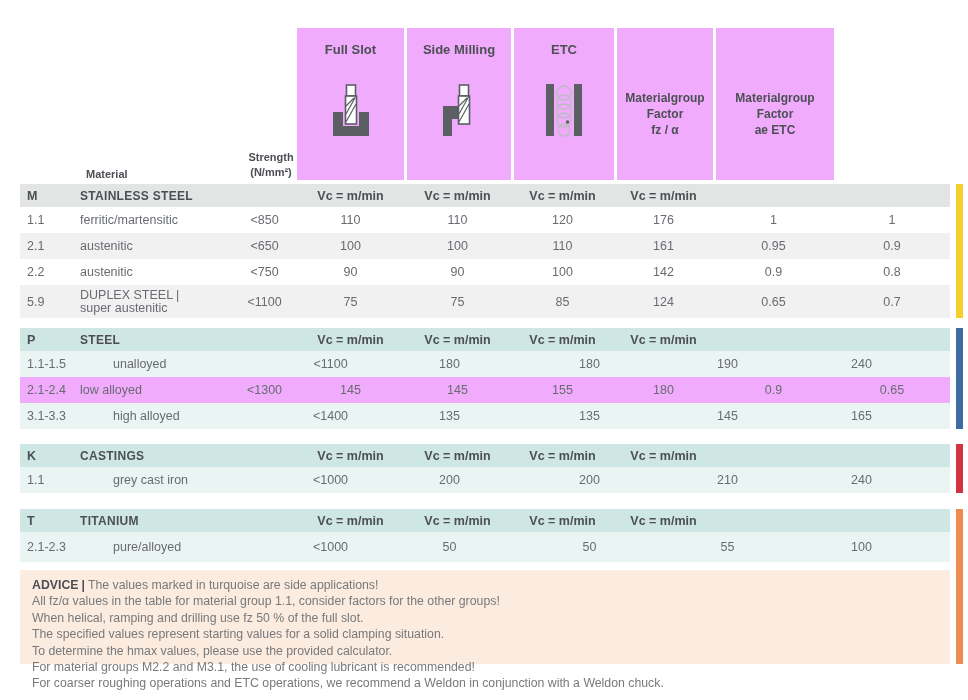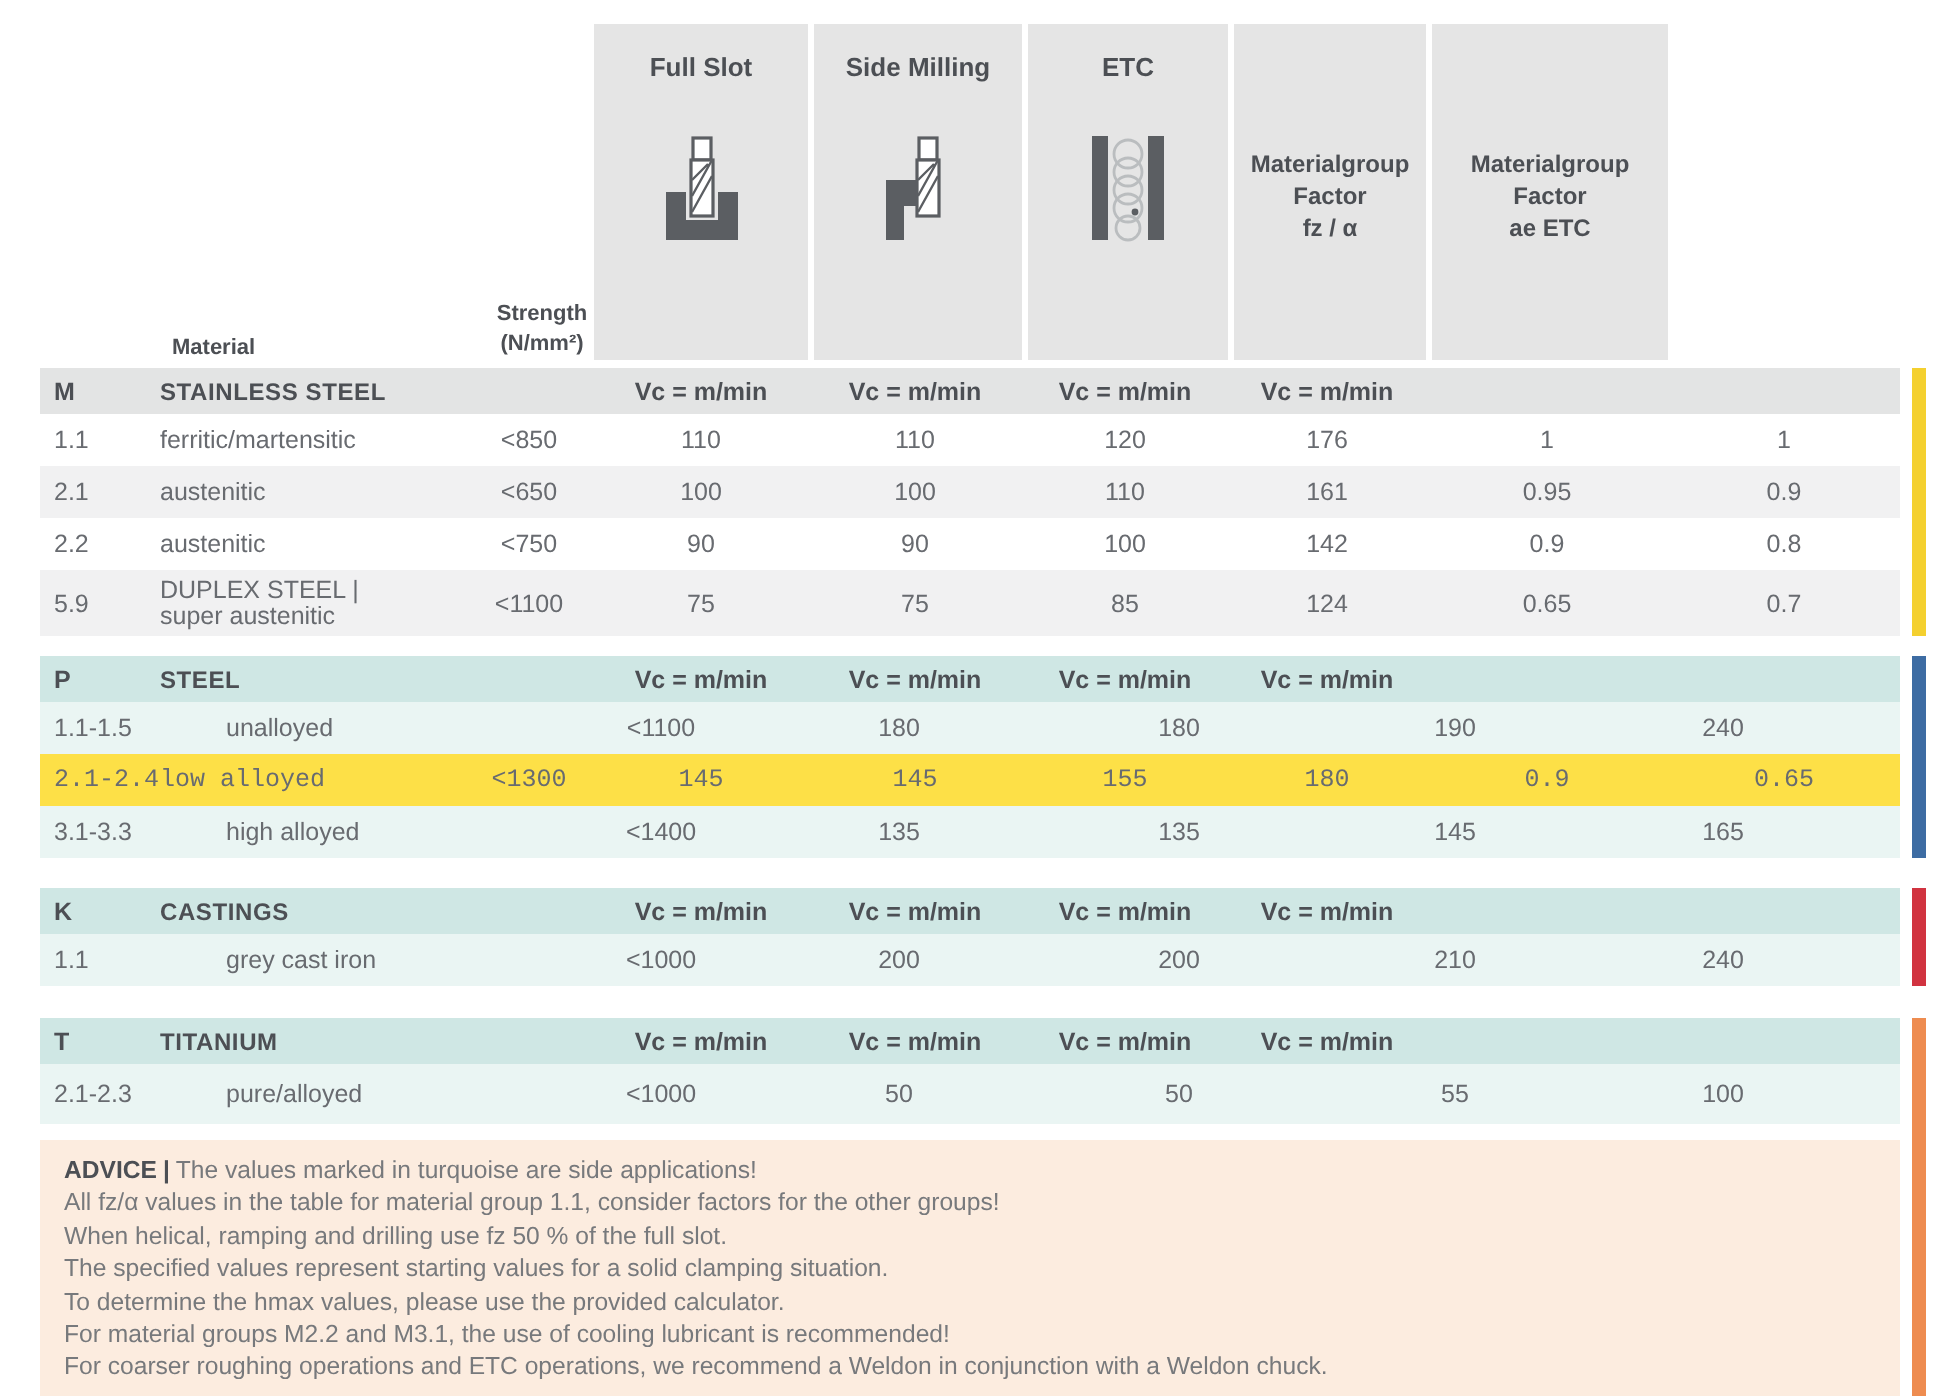--- a/index.html
+++ b/index.html
@@ -5,21 +5,21 @@
   * { box-sizing: border-box; margin: 0; padding: 0; }
   html, body { background: #ffffff; }
   body { font-family: "Liberation Sans", "DejaVu Sans", sans-serif; }
   .page { position: relative; width: 968px; height: 700px; background: #fff; overflow: hidden;
           --cols: 60px 152px 65px 107px 107px 103px 99px 121px 116px;
           --dark: #4c4f54; --mid: #686b70; }
 
   
   .col-headers { position: absolute; top: 12px; left: 20px; width: 930px; height: 168px;
                  display: grid; grid-template-columns: var(--cols); }
-  .hdr-cell { background: #e5e5e5; position: relative; text-align: center; }
+  .hdr-cell { background: #f0abfc; position: relative; text-align: center; margin-top: 16px; }
   .hdr-cell.gapped { border-left: 3px solid #ffffff; }
   .hdr-cell .hdr-label { display: block; padding-top: 14px; font-size: 13px; font-weight: bold; color: var(--dark); }
   .hdr-cell svg { position: absolute; top: 54px; left: 50%; transform: translateX(-50%); }
   .factor-label { position: absolute; top: 62px; left: 0; right: 0; text-align: center;
                   font-size: 12px; font-weight: bold; color: var(--dark); line-height: 16px; }
   .left-labels { position: absolute; bottom: 3px; left: 0; font-size: 11px; font-weight: bold; color: var(--dark); }
   .material-label { position: absolute; left: 66px; bottom: 0; }
   .strength-label { position: absolute; left: 212px; bottom: 0; width: 78px; text-align: center; line-height: 15px; }
 
   
@@ -35,29 +35,29 @@
   .c-mat { line-height: 13px; white-space: pre-line; }
   .c-title { font-size: 12px; letter-spacing: 0.3px; font-weight: bold; }
   .c-val, .c-str { text-align: center; }
   .vc { font-size: 12.5px; }
 
   
   .m-head { background: #e3e4e4; }
   .m-alt  { background: #f1f1f2; }
   .t-head { background: #cfe7e4; }
   .t-lite { background: #eaf5f3; gap: 33px; }
-  .t-med  { background: #fde047; font-family: Liberation Mono, monospace; }
+  .t-med  { background: #f0abfc; }
 
   .sec-p { margin-top: 10px; }
   .sec-k { margin-top: 15px; }
   .t-wrap { position: relative; width: 930px; margin-left: 20px; margin-top: 16px; }
   .t-wrap .section { margin-left: 0; }
 
   
-  .advice { margin-top: 8px; width: 930px; height: 128px; background: #fcecdf;
+  .advice { margin-top: 8px; width: 930px; height: 94px; background: #fcecdf;
             padding: 7px 12px 0 12px; font-size: 12.3px; color: #77797c; line-height: 16.4px; }
   .advice b { color: var(--dark); }
   .advice .divider { font-weight: bold; color: var(--dark); padding: 0 3px; }
 
   
   .ic-dark { fill: #5b5e62; }
   .ic-tool { fill: #ffffff; stroke: #5b5e62; stroke-width: 1.6; }
   .ic-flute { stroke: #5b5e62; stroke-width: 1.2; fill: none; }
   .ic-circ { stroke: #babdbf; stroke-width: 1.4; fill: none; }
 </style>

